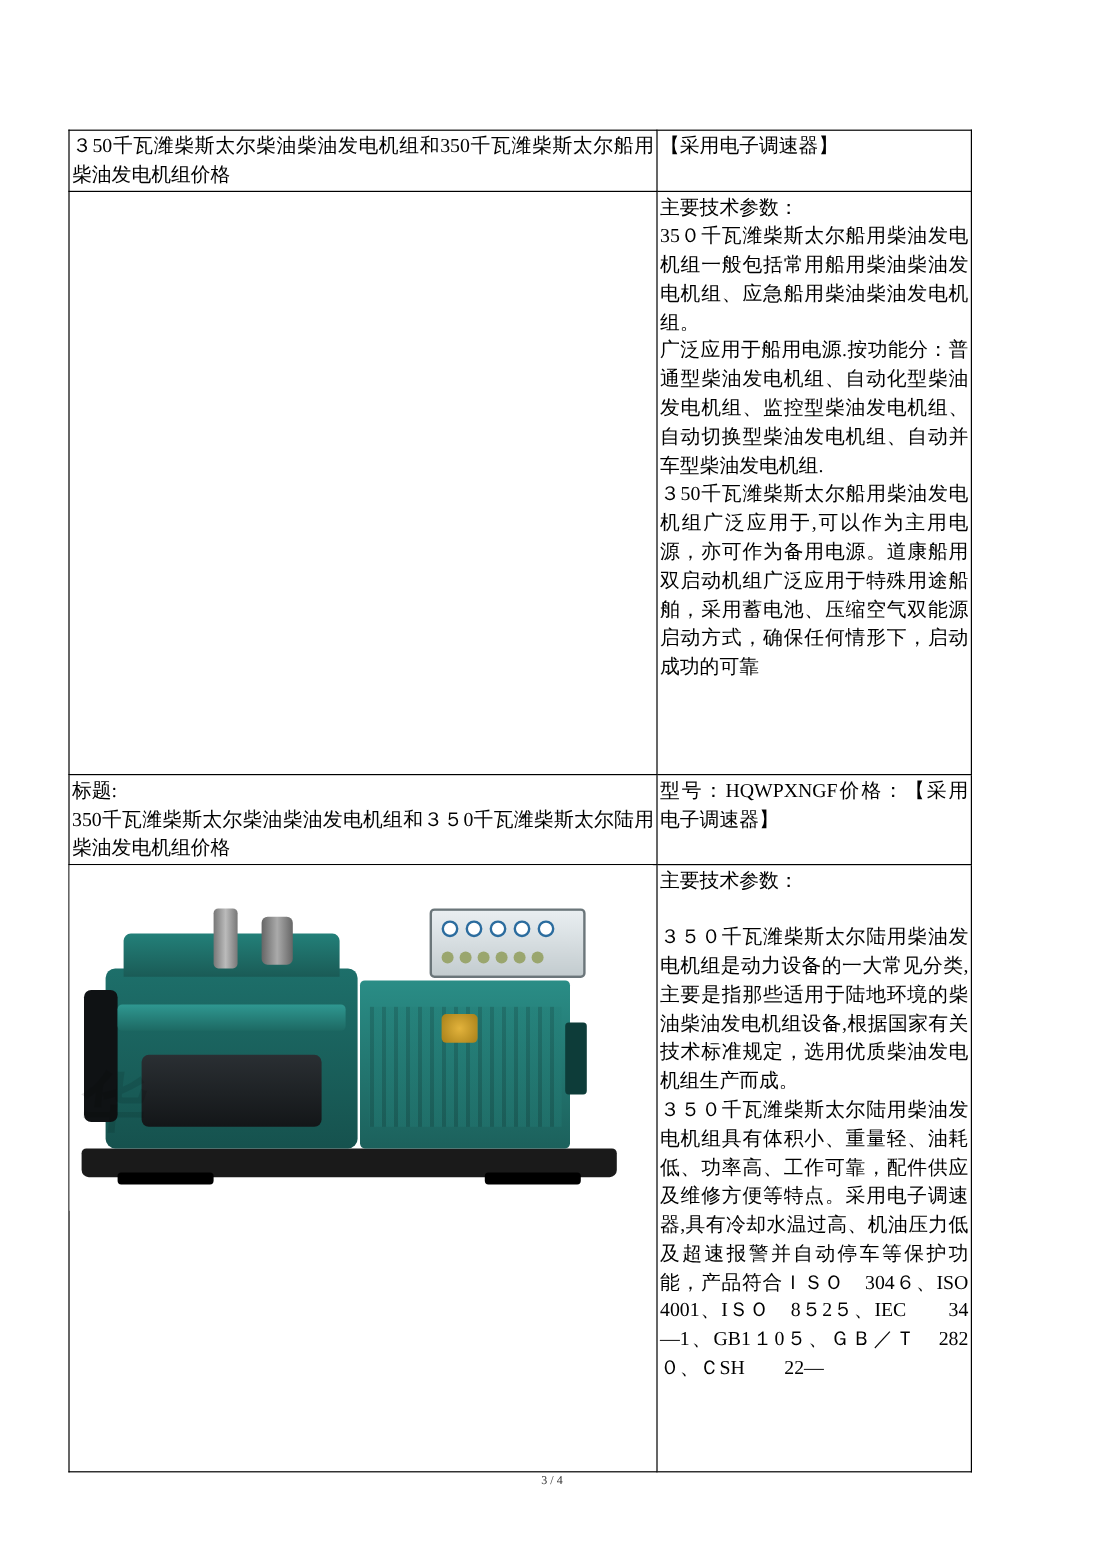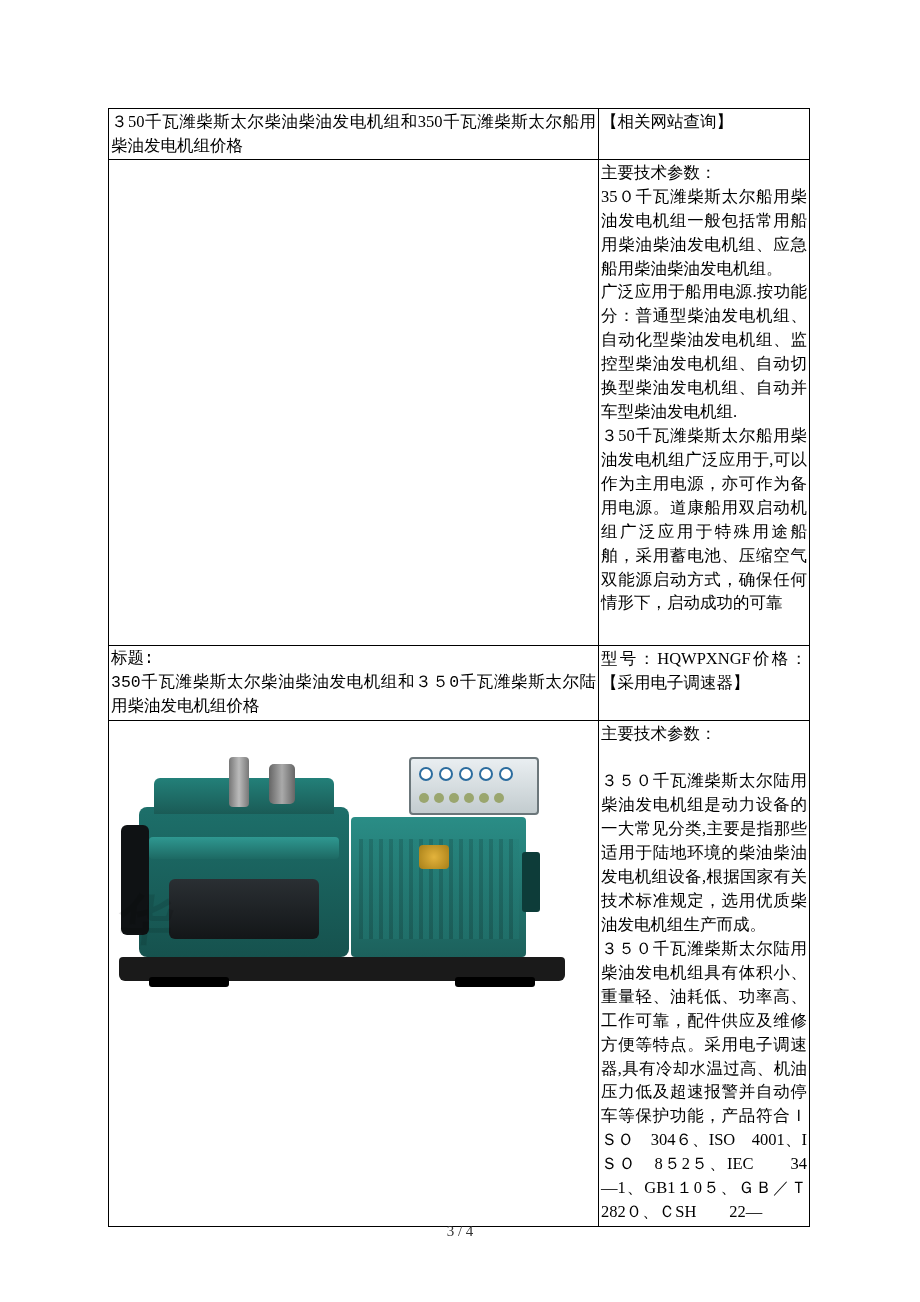--- a/index.html
+++ b/index.html
@@ -4,21 +4,21 @@
 <style>
   * { margin: 0; padding: 0; box-sizing: border-box; }
   body {
     background: #fff;
     font-family: "SimSun", "宋体", serif;
     width: 920px;
     height: 1302px;
     position: relative;
   }
   .page {
-    padding: 108px 110px 0 108px;
+    padding: 108px 110px 0 57px;
   }
   table.doc {
     border-collapse: collapse;
     width: 100%;
     table-layout: fixed;
   }
   table.doc td {
     border: 1px solid #000;
     vertical-align: top;
     font-size: 16.5px;
@@ -30,21 +30,21 @@
     word-break: break-all;
   }
   .col-left { width: 490px; }
   .col-right { width: auto; }
   .footer {
     position: absolute;
     bottom: 62px;
     left: 0;
     width: 100%;
     text-align: center;
-    font-size: 15px;
+    font-size: 10px;
     font-family: "Times New Roman", serif;
     color: #333;
     margin-top: 21px;
   }
   .img-cell {
     padding: 0 !important;
     position: relative;
     height: 290px;
   }
   .gen-illus {
@@ -155,31 +155,31 @@
 
 <div class="page">
   <table class="doc">
     <colgroup>
       <col class="col-left">
       <col class="col-right">
     </colgroup>
     <tbody>
       <tr>
         <td>３50千瓦潍柴斯太尔柴油柴油发电机组和350千瓦潍柴斯太尔船用柴油发电机组价格</td>
-        <td>【相关网站查询】</td>
+        <td>【采用电子调速器】</td>
       </tr>
       <tr>
         <td style="height:486px;"></td>
         <td style="white-space:pre-wrap;">主要技术参数：
 35０千瓦潍柴斯太尔船用柴油发电机组一般包括常用船用柴油柴油发电机组、应急船用柴油柴油发电机组。
 广泛应用于船用电源.按功能分：普通型柴油发电机组、自动化型柴油发电机组、监控型柴油发电机组、自动切换型柴油发电机组、自动并车型柴油发电机组.
 ３50千瓦潍柴斯太尔船用柴油发电机组广泛应用于,可以作为主用电源，亦可作为备用电源。道康船用双启动机组广泛应用于特殊用途船舶，采用蓄电池、压缩空气双能源启动方式，确保任何情形下，启动成功的可靠</td>
       </tr>
       <tr>
-        <td style="white-space:pre-wrap;font-family:Liberation Mono, monospace;">标题:
+        <td style="white-space:pre-wrap;">标题:
 350千瓦潍柴斯太尔柴油柴油发电机组和３５0千瓦潍柴斯太尔陆用柴油发电机组价格</td>
         <td>型号：HQWPXNGF价格：【采用电子调速器】</td>
       </tr>
       <tr>
         <td class="img-cell" style="height:506px;">
           <div class="gen-illus">
             <div class="base"></div>
             <div class="engine"></div>
             <div class="engine-top"></div>
             <div class="eng-line"></div>

